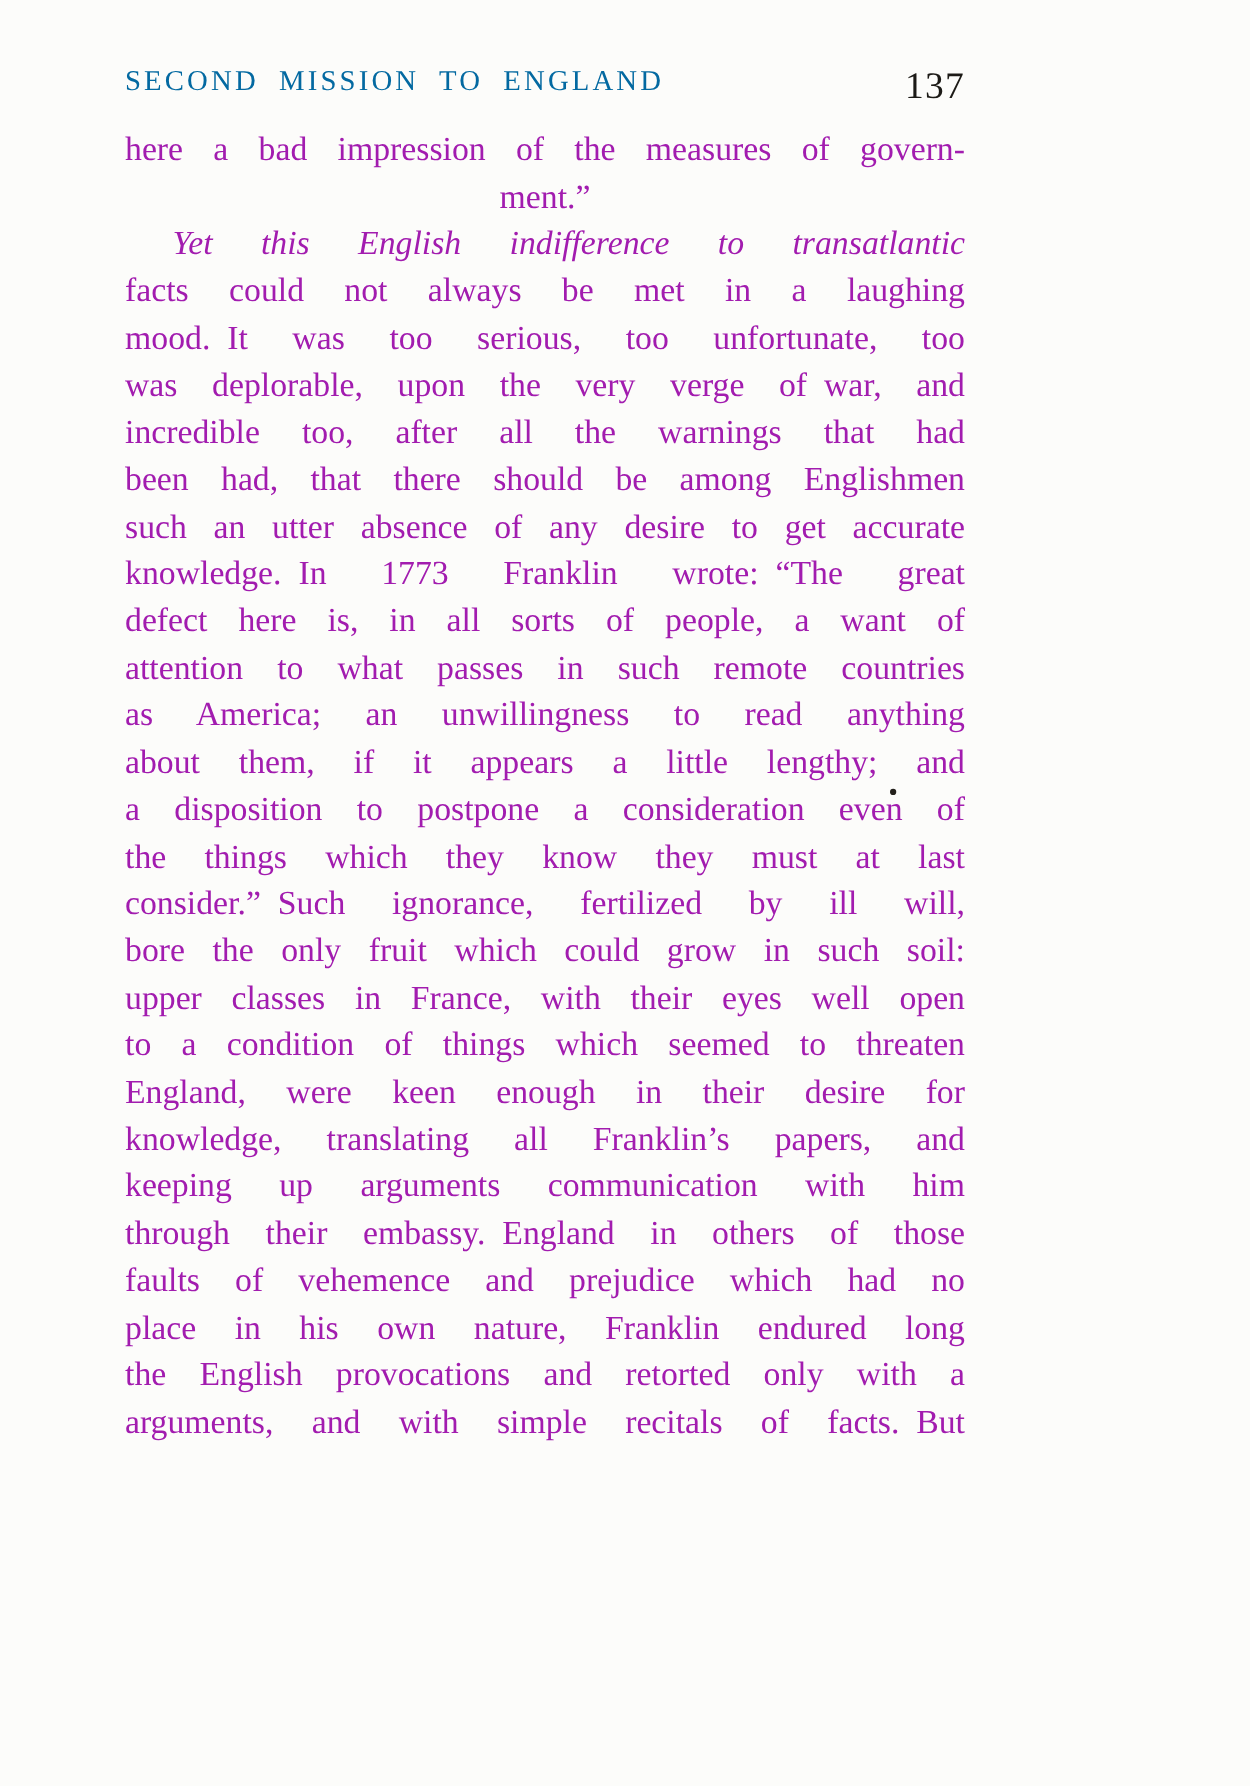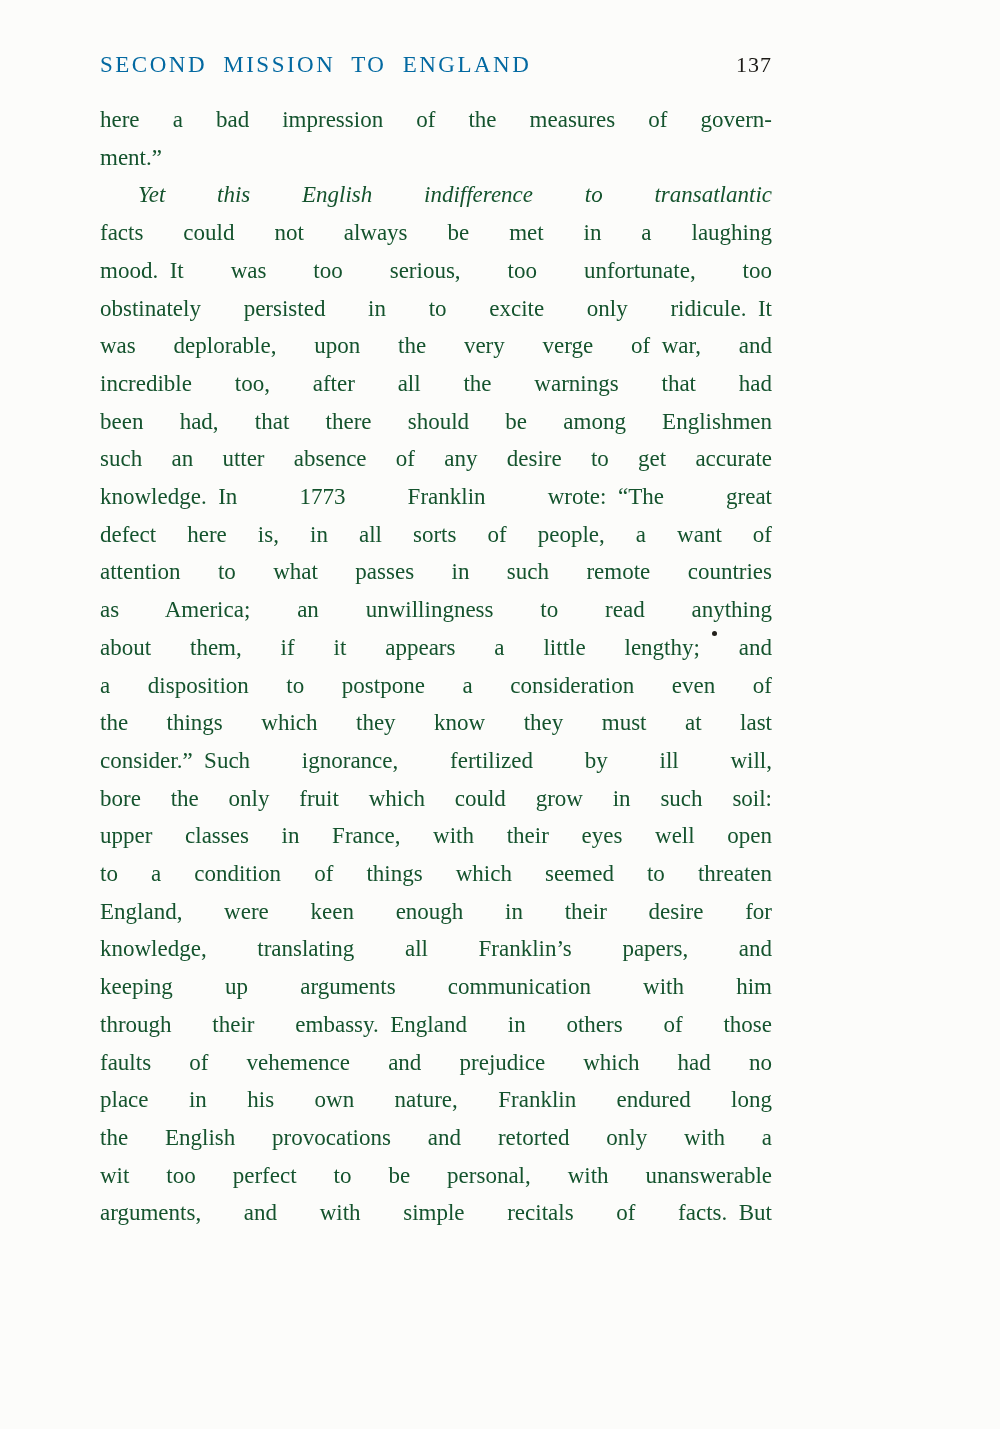--- a/index.html
+++ b/index.html
@@ -30,38 +30,38 @@
     text-align: left;
     font-size: 23px;
     letter-spacing: 2.5px;
     word-spacing: 8px;
     color: #0369a1;
   }
   .page-number {
     position: absolute;
     right: 0;
     top: 0;
-    font-size: 22px;
+    font-size: 30px;
     letter-spacing: 1px;
     color: #1c1a16;
   }
   .text-block {
     position: absolute;
     left: 100px;
     top: 101px;
     width: 672px;
-    font-size: 23px;
+    font-size: 27px;
     line-height: 37.7px;
-    color: #14532d;
+    color: #a21caf;
   }
   .paragraph {
     margin: 0;
   }
   .line {
-    text-align: left;
+    text-align: center;
     white-space: normal;
   }
   .line.justified {
     text-align: justify;
     text-align-last: justify;
   }
   .line.indented {
     text-indent: 38px;
     font-style: italic;
   }
@@ -88,21 +88,20 @@
   <div class="text-block">
 
   <div class="paragraph">
         <div class="line justified">here a bad impression of the measures of govern-</div>
         <div class="line">ment.”</div>
       </div>
       <div class="paragraph">
         <div class="line justified indented">Yet this English indifference to transatlantic</div>
         <div class="line justified">facts could not always be met in a laughing</div>
         <div class="line justified">mood. It was too serious, too unfortunate, too</div>
-        <div class="line justified">obstinately persisted in to excite only ridicule. It</div>
         <div class="line justified">was deplorable, upon the very verge of war, and</div>
         <div class="line justified">incredible too, after all the warnings that had</div>
         <div class="line justified">been had, that there should be among Englishmen</div>
         <div class="line justified">such an utter absence of any desire to get accurate</div>
         <div class="line justified">knowledge. In 1773 Franklin wrote: “The great</div>
         <div class="line justified">defect here is, in all sorts of people, a want of</div>
         <div class="line justified">attention to what passes in such remote countries</div>
         <div class="line justified">as America; an unwillingness to read anything</div>
         <div class="line justified">about them, if it appears a little lengthy; and</div>
         <div class="line justified">a disposition to postpone a consideration even of</div>
@@ -111,20 +110,19 @@
         <div class="line justified">bore the only fruit which could grow in such soil:</div>
         <div class="line justified">upper classes in France, with their eyes well open</div>
         <div class="line justified">to a condition of things which seemed to threaten</div>
         <div class="line justified">England, were keen enough in their desire for</div>
         <div class="line justified">knowledge, translating all Franklin’s papers, and</div>
         <div class="line justified">keeping up arguments communication with him</div>
         <div class="line justified">through their embassy. England in others of those</div>
         <div class="line justified">faults of vehemence and prejudice which had no</div>
         <div class="line justified">place in his own nature, Franklin endured long</div>
         <div class="line justified">the English provocations and retorted only with a</div>
-        <div class="line justified">wit too perfect to be personal, with unanswerable</div>
         <div class="line justified">arguments, and with simple recitals of facts. But</div>
       </div>
     </div>
 
   <div class="ink-mark"></div>
 
 </div>
 
 </body></html>

